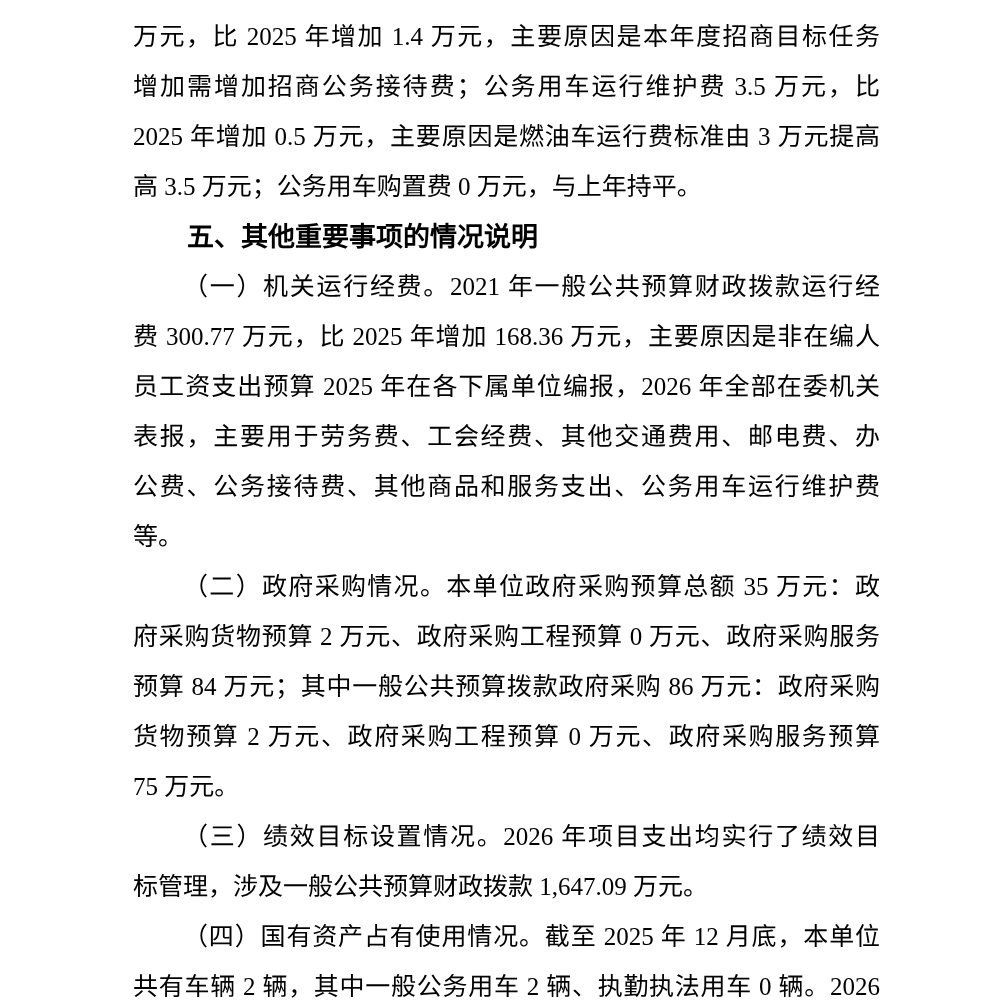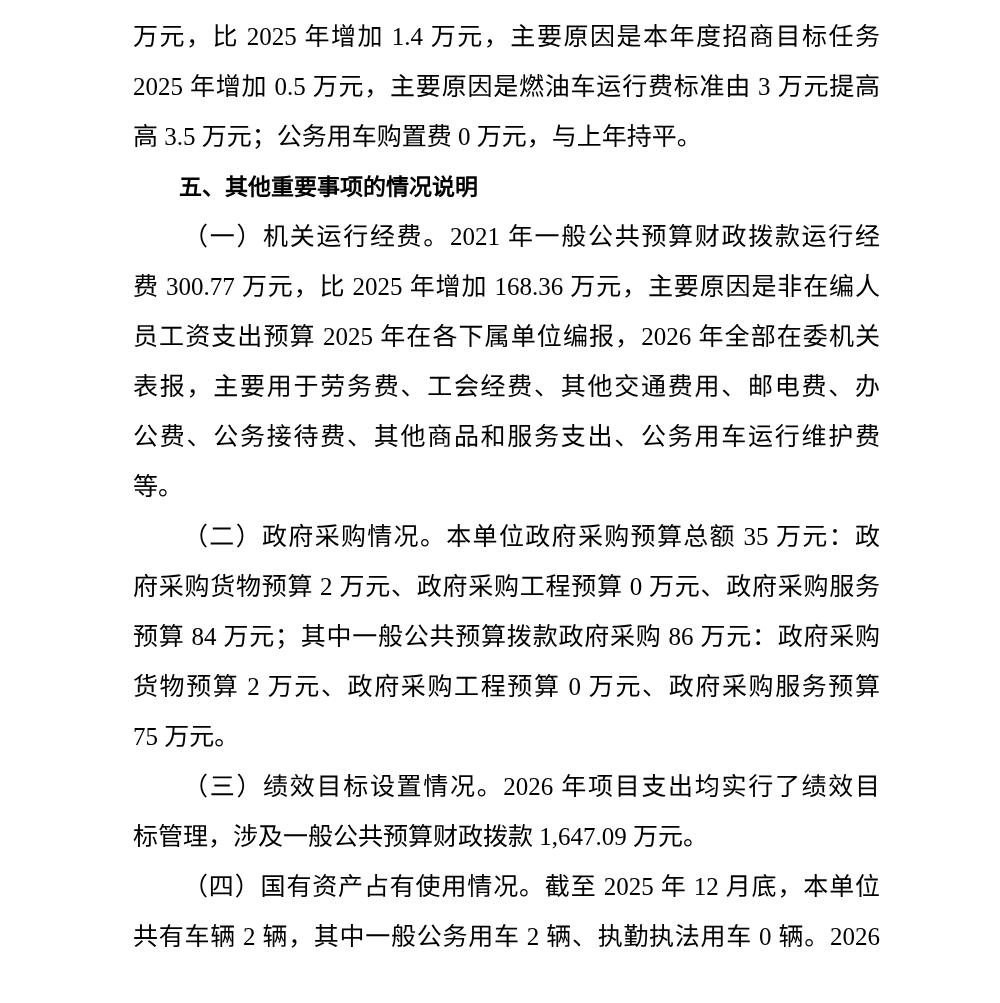--- a/index.html
+++ b/index.html
@@ -36,37 +36,38 @@
   .line.end {
     text-align: center;
     text-align-last: left;
   }
   .line.indent {
     text-indent: 2em;
   }
   .heading-line {
     font-family: "Liberation Sans", "DejaVu Sans", sans-serif;
     font-weight: 700;
-    font-size: 23px;
+    font-size: 27px;
     line-height: 50px;
     height: 50px;
     text-indent: 2em;
     text-align: left;
     color: #000000;
     overflow: hidden;
   }
 </style>
 </head>
 <body>
 
 <div class="page">
   <div class="content">
 
     <div class="paragraph">
       <div class="line">万元，比 2025 年增加 1.4 万元，主要原因是本年度招商目标任务</div>
+      <div class="line">增加需增加招商公务接待费；公务用车运行维护费 3.5 万元，比</div>
       <div class="line">2025 年增加 0.5 万元，主要原因是燃油车运行费标准由 3 万元提高</div>
       <div class="line end">高 3.5 万元；公务用车购置费 0 万元，与上年持平。</div>
     </div>
 
     <div class="heading-line">五、其他重要事项的情况说明</div>
 
     <div class="paragraph">
       <div class="line indent">（一）机关运行经费。2021 年一般公共预算财政拨款运行经</div>
       <div class="line">费 300.77 万元，比 2025 年增加 168.36 万元，主要原因是非在编人</div>
       <div class="line">员工资支出预算 2025 年在各下属单位编报，2026 年全部在委机关</div>

